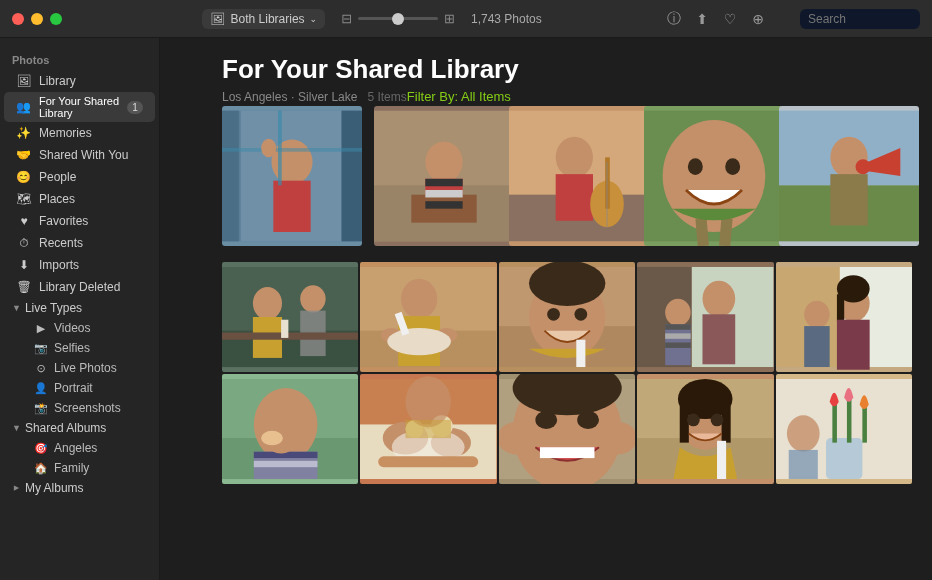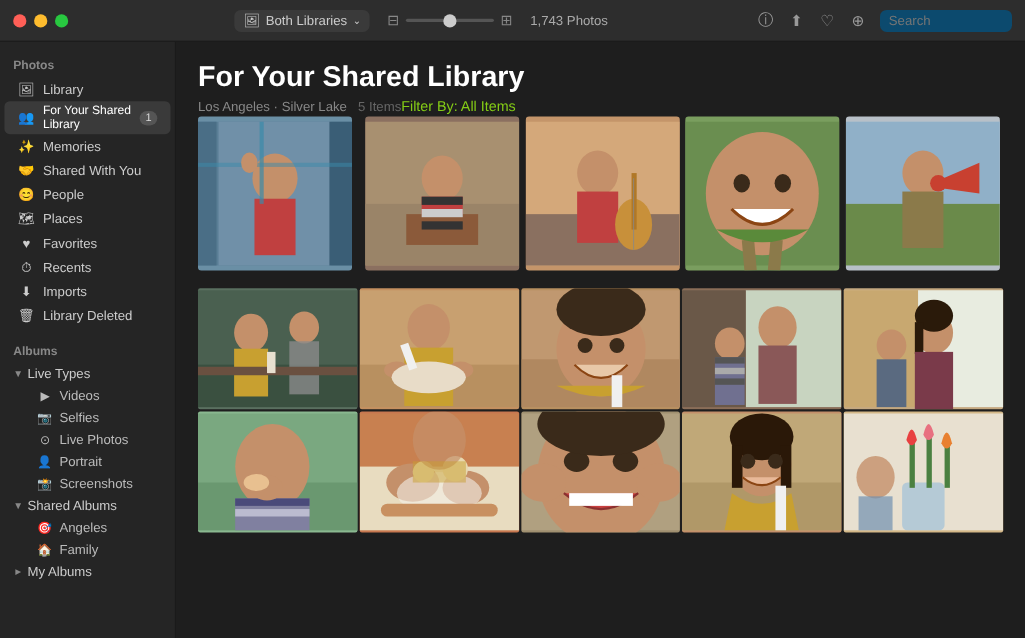--- a/index.html
+++ b/index.html
@@ -92,35 +92,37 @@
       width: 16px;
       height: 16px;
       color: #999;
       font-size: 14px;
       display: flex;
       align-items: center;
       justify-content: center;
       cursor: pointer;
     }
     .search-box {
-      background: #0c4a6e;
+      background: #0f172a;
       border: none;
       border-radius: 6px;
       padding: 3px 8px;
       color: #aaa;
       font-size: 12px;
       width: 120px;
       outline: none;
+      margin-left: 22px;
     }
 
     
     .main {
       display: flex;
       flex: 1;
       overflow: hidden;
+      gap: 42px;
     }
 
     
     .sidebar {
       width: 160px;
       background: #252525;
       flex-shrink: 0;
       overflow-y: auto;
       padding: 8px 0;
       border-right: 1px solid #1a1a1a;
@@ -356,21 +358,20 @@
     </div>
     <div class="sidebar-item">
       <span class="icon">⬇</span>
       <span>Imports</span>
     </div>
     <div class="sidebar-item">
       <span class="icon">🗑</span>
       <span>Library Deleted</span>
     </div>
 
-    <div class="sidebar-section-label" style="margin-top:8px;">Albums</div>
 
     <div class="sidebar-group-header">
       <span class="chevron">▼</span>
       <span>Live Types</span>
     </div>
     <div class="sidebar-sub-item">
       <span class="icon">▶</span>
       <span>Videos</span>
     </div>
     <div class="sidebar-sub-item">

